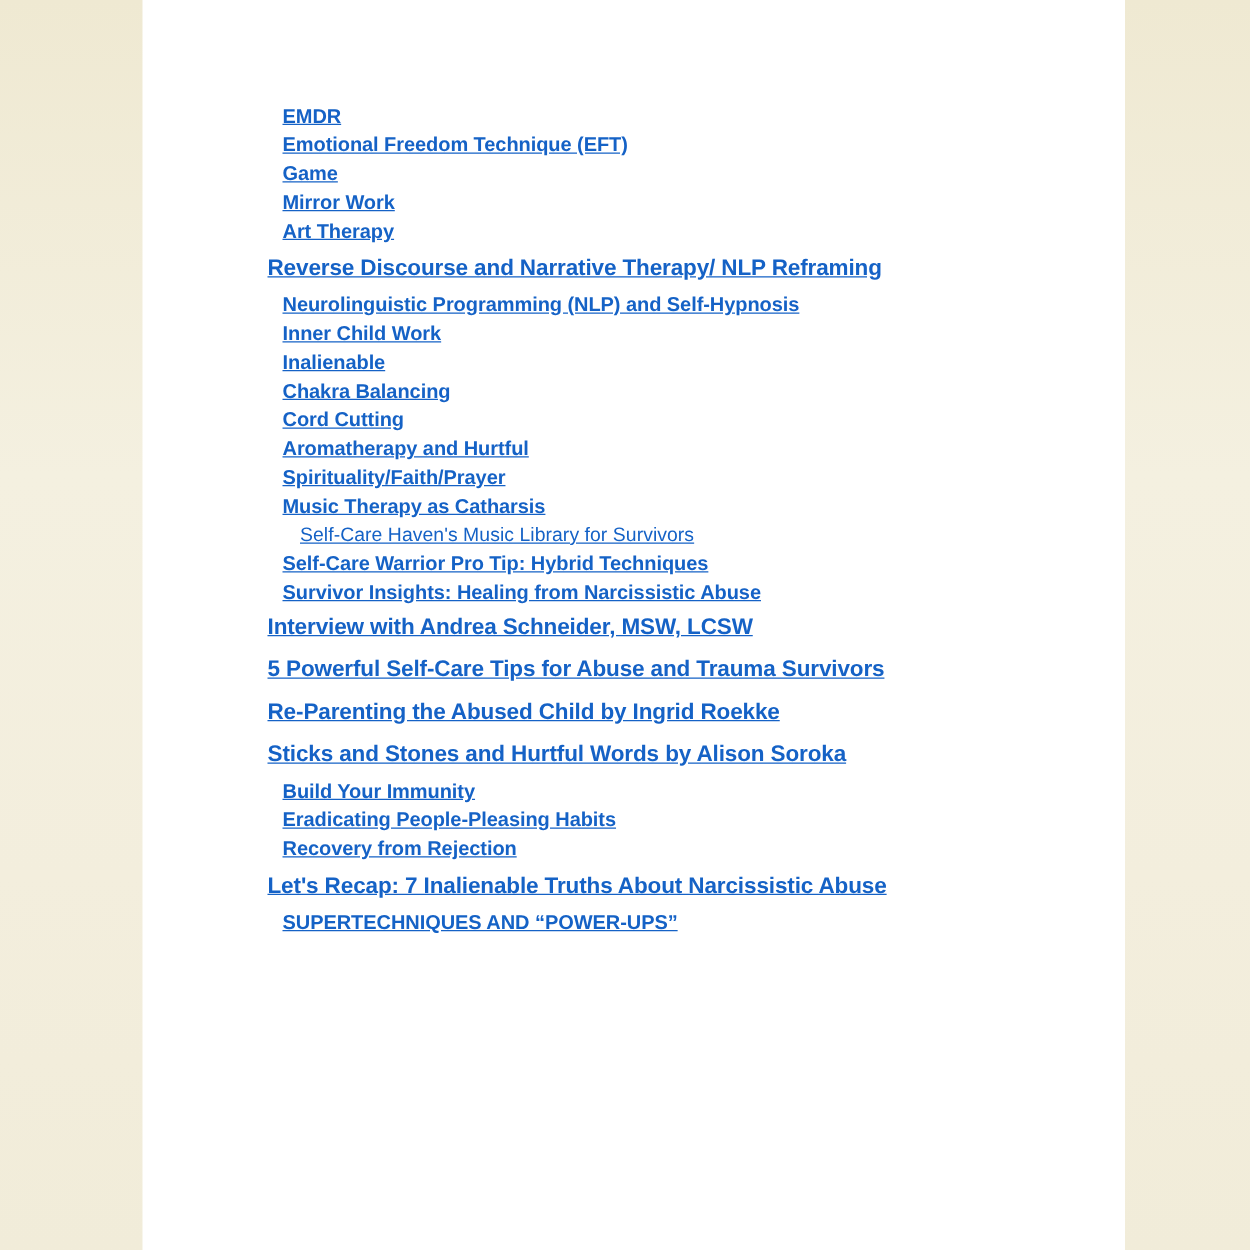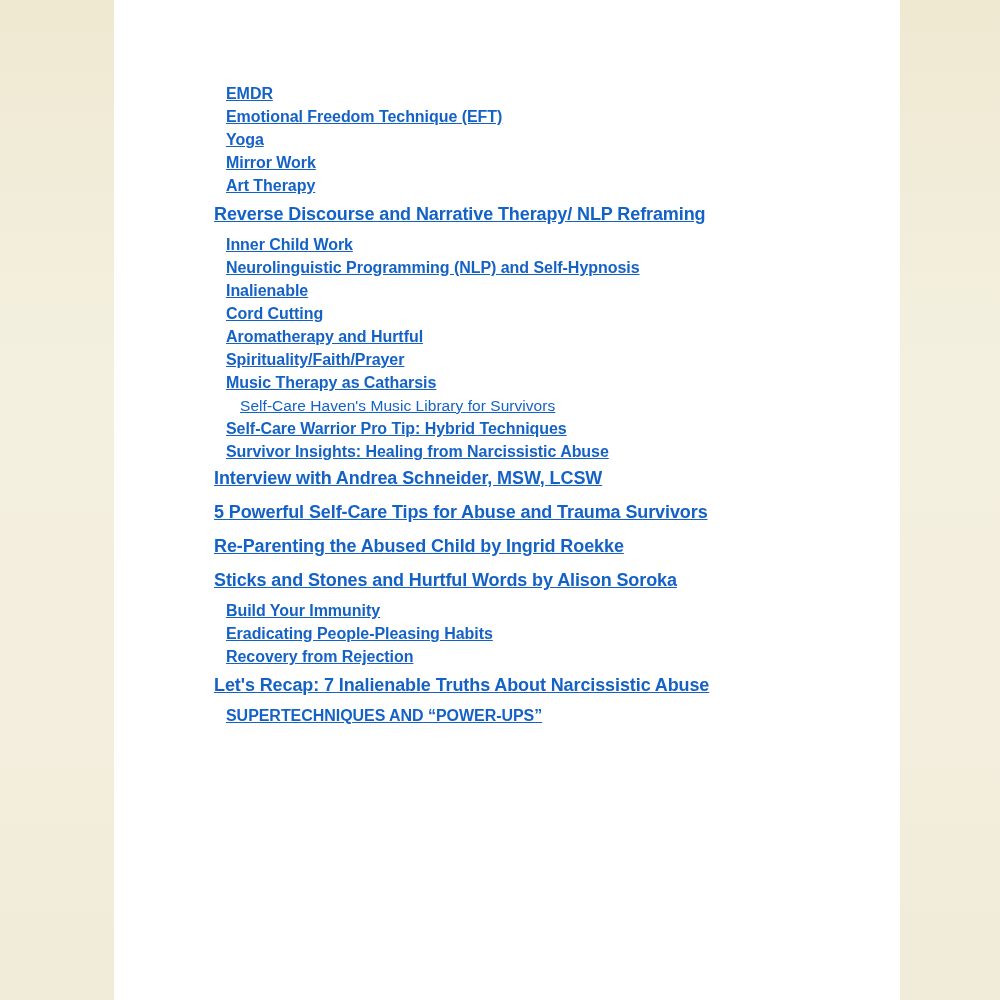--- a/index.html
+++ b/index.html
@@ -98,27 +98,28 @@
   .gap-md { margin-bottom: 11px; }
 </style>
 </head>
 <body>
 
 <div id="viewport">
   <div id="page">
     <nav id="toc">
         <div class="lvl1"><span class="tocline">EMDR</span></div>
         <div class="lvl1"><span class="tocline">Emotional Freedom Technique (EFT)</span></div>
-        <div class="lvl1"><span class="tocline">Yoga</span></div>
+        <div class="lvl1"><span class="tocline">Game</span></div>
         <div class="lvl1"><span class="tocline">Mirror Work</span></div>
         <div class="lvl1 gap-sm"><span class="tocline">Art Therapy</span></div>
         <div class="lvl0 gap-md"><span class="tocline">Reverse Discourse and Narrative Therapy/ NLP Reframing</span></div>
+        <div class="lvl1"><span class="tocline">Neurolinguistic Programming (NLP) and Self-Hypnosis</span></div>
         <div class="lvl1"><span class="tocline">Inner Child Work</span></div>
-        <div class="lvl1"><span class="tocline">Neurolinguistic Programming (NLP) and Self-Hypnosis</span></div>
         <div class="lvl1"><span class="tocline">Inalienable</span></div>
+        <div class="lvl1"><span class="tocline">Chakra Balancing</span></div>
         <div class="lvl1"><span class="tocline">Cord Cutting</span></div>
         <div class="lvl1"><span class="tocline">Aromatherapy and Hurtful</span></div>
         <div class="lvl1"><span class="tocline">Spirituality/Faith/Prayer</span></div>
         <div class="lvl1"><span class="tocline">Music Therapy as Catharsis</span></div>
         <div class="lvl2"><span class="tocline">Self-Care Haven's Music Library for Survivors</span></div>
         <div class="lvl1"><span class="tocline">Self-Care Warrior Pro Tip: Hybrid Techniques</span></div>
         <div class="lvl1"><span class="tocline">Survivor Insights: Healing from Narcissistic Abuse</span></div>
         <div class="lvl0 gap-md"><span class="tocline">Interview with Andrea Schneider, MSW, LCSW</span></div>
         <div class="lvl0 gap-md"><span class="tocline">5 Powerful Self-Care Tips for Abuse and Trauma Survivors</span></div>
         <div class="lvl0 gap-md"><span class="tocline">Re-Parenting the Abused Child by Ingrid Roekke</span></div>

